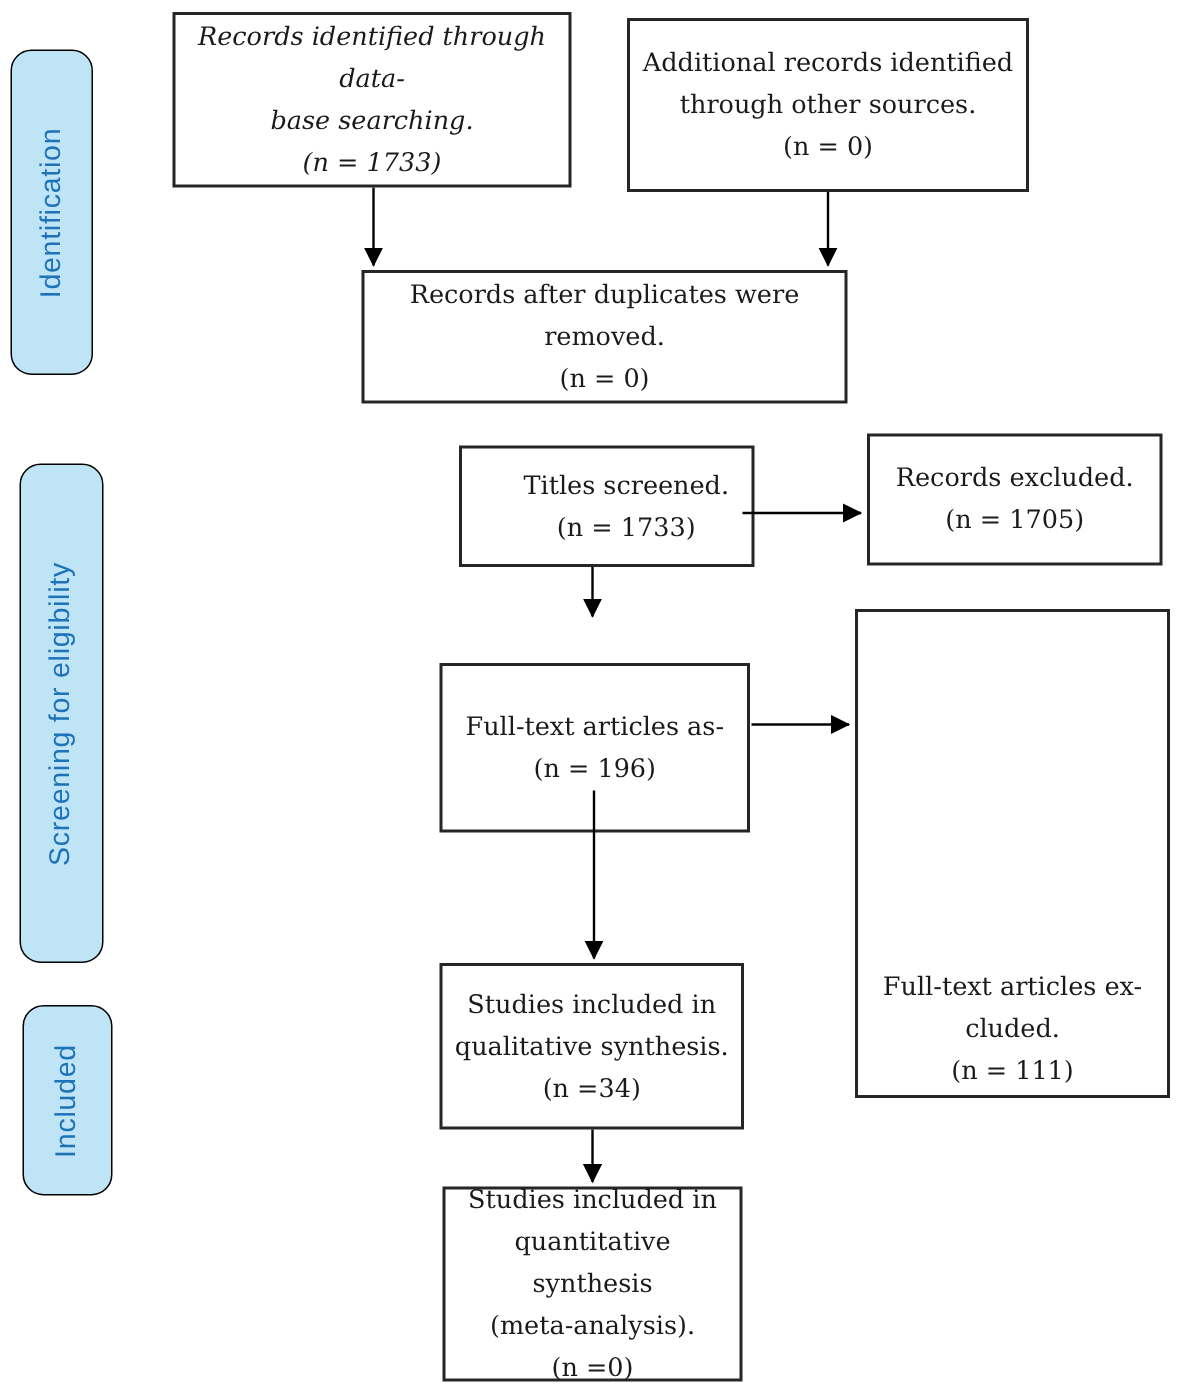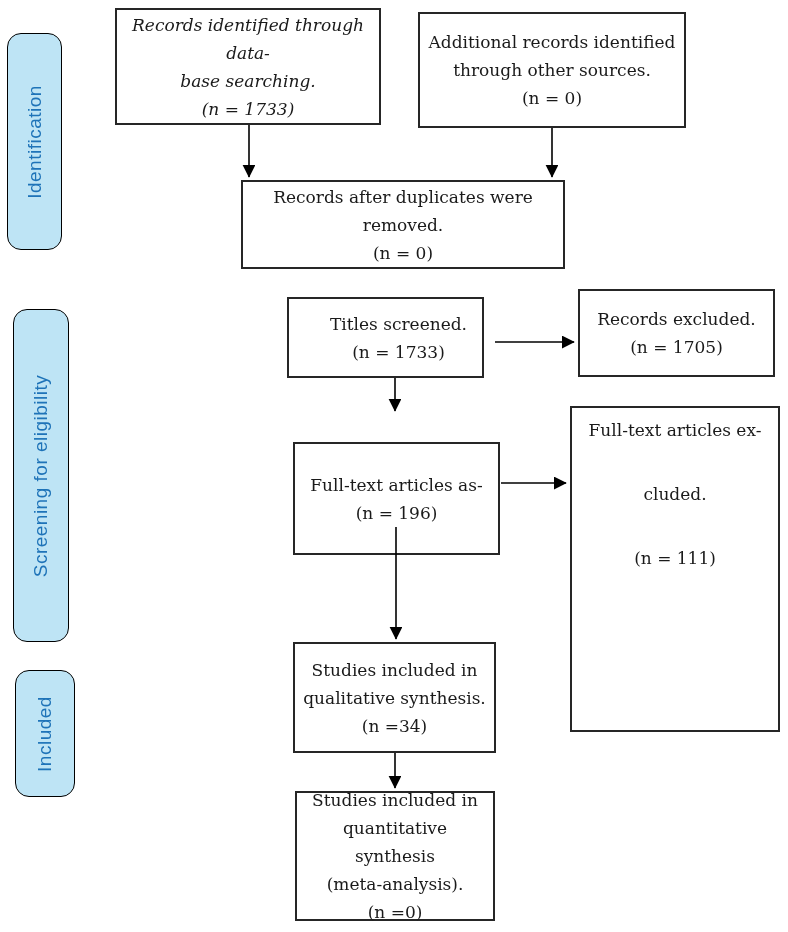--- a/index.html
+++ b/index.html
@@ -44,23 +44,22 @@
     flex-direction: column;
     justify-content: center;
     align-items: center;
     text-align: center;
     color: var(--box-text);
     font-size: 17px;
     line-height: 28px;
     padding: 2px 6px;
   }
   .box.top-align {
-    justify-content: flex-start;
+    justify-content: flex-end;
     padding-top: 8px;
-    gap: 36px;
   }
   .line { display: block; }
   #arrow-layer {
     position: absolute;
     left: 0; top: 0;
     width: 788px; height: 932px;
     pointer-events: none;
   }
   #arrow-layer line { stroke: var(--arrow); stroke-width: 1.6; }
   #arrow-layer polygon { fill: var(--arrow); }
@@ -90,21 +89,21 @@
     <span class="line">Additional records identified</span>
     <span class="line">through other sources.</span>
     <span class="line">(n = 0)</span>
   </div>
 
   <div class="box" style="left:241px; top:180px; width:324px; height:89px;">
     <span class="line">Records after duplicates were removed.</span>
     <span class="line">(n = 0)</span>
   </div>
 
-  <div class="box" style="left:287px; top:297px; width:197px; height:81px;padding-left:32px;">
+  <div class="box" style="left:306px; top:297px; width:197px; height:81px;padding-left:32px;">
     <span class="line">Titles screened.</span>
     <span class="line">(n = 1733)</span>
   </div>
 
   <div class="box" style="left:578px; top:289px; width:197px; height:88px;">
     <span class="line">Records excluded.</span>
     <span class="line">(n = 1705)</span>
   </div>
 
   <div class="box" style="left:293px; top:414px; width:207px; height:113px;margin-top:28px;">

